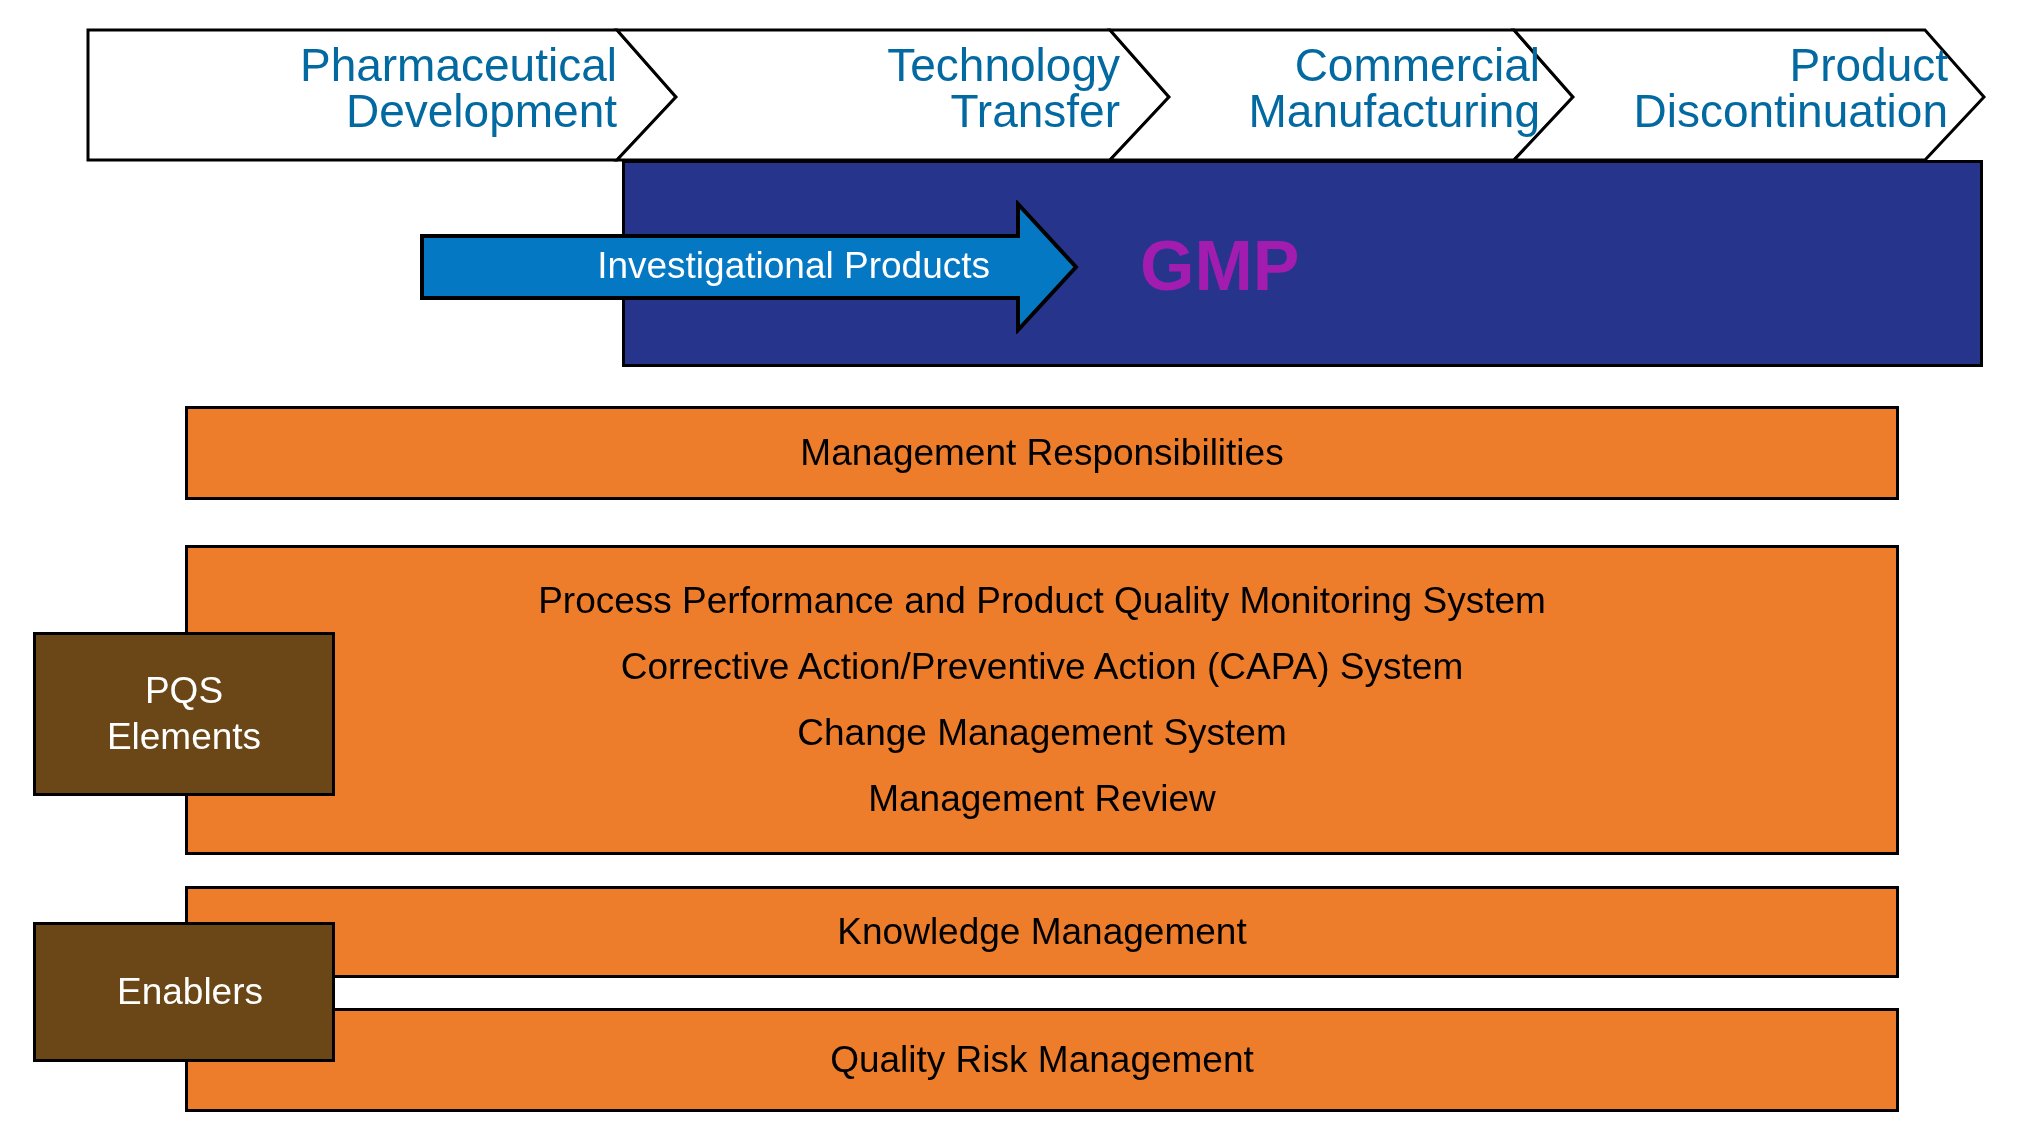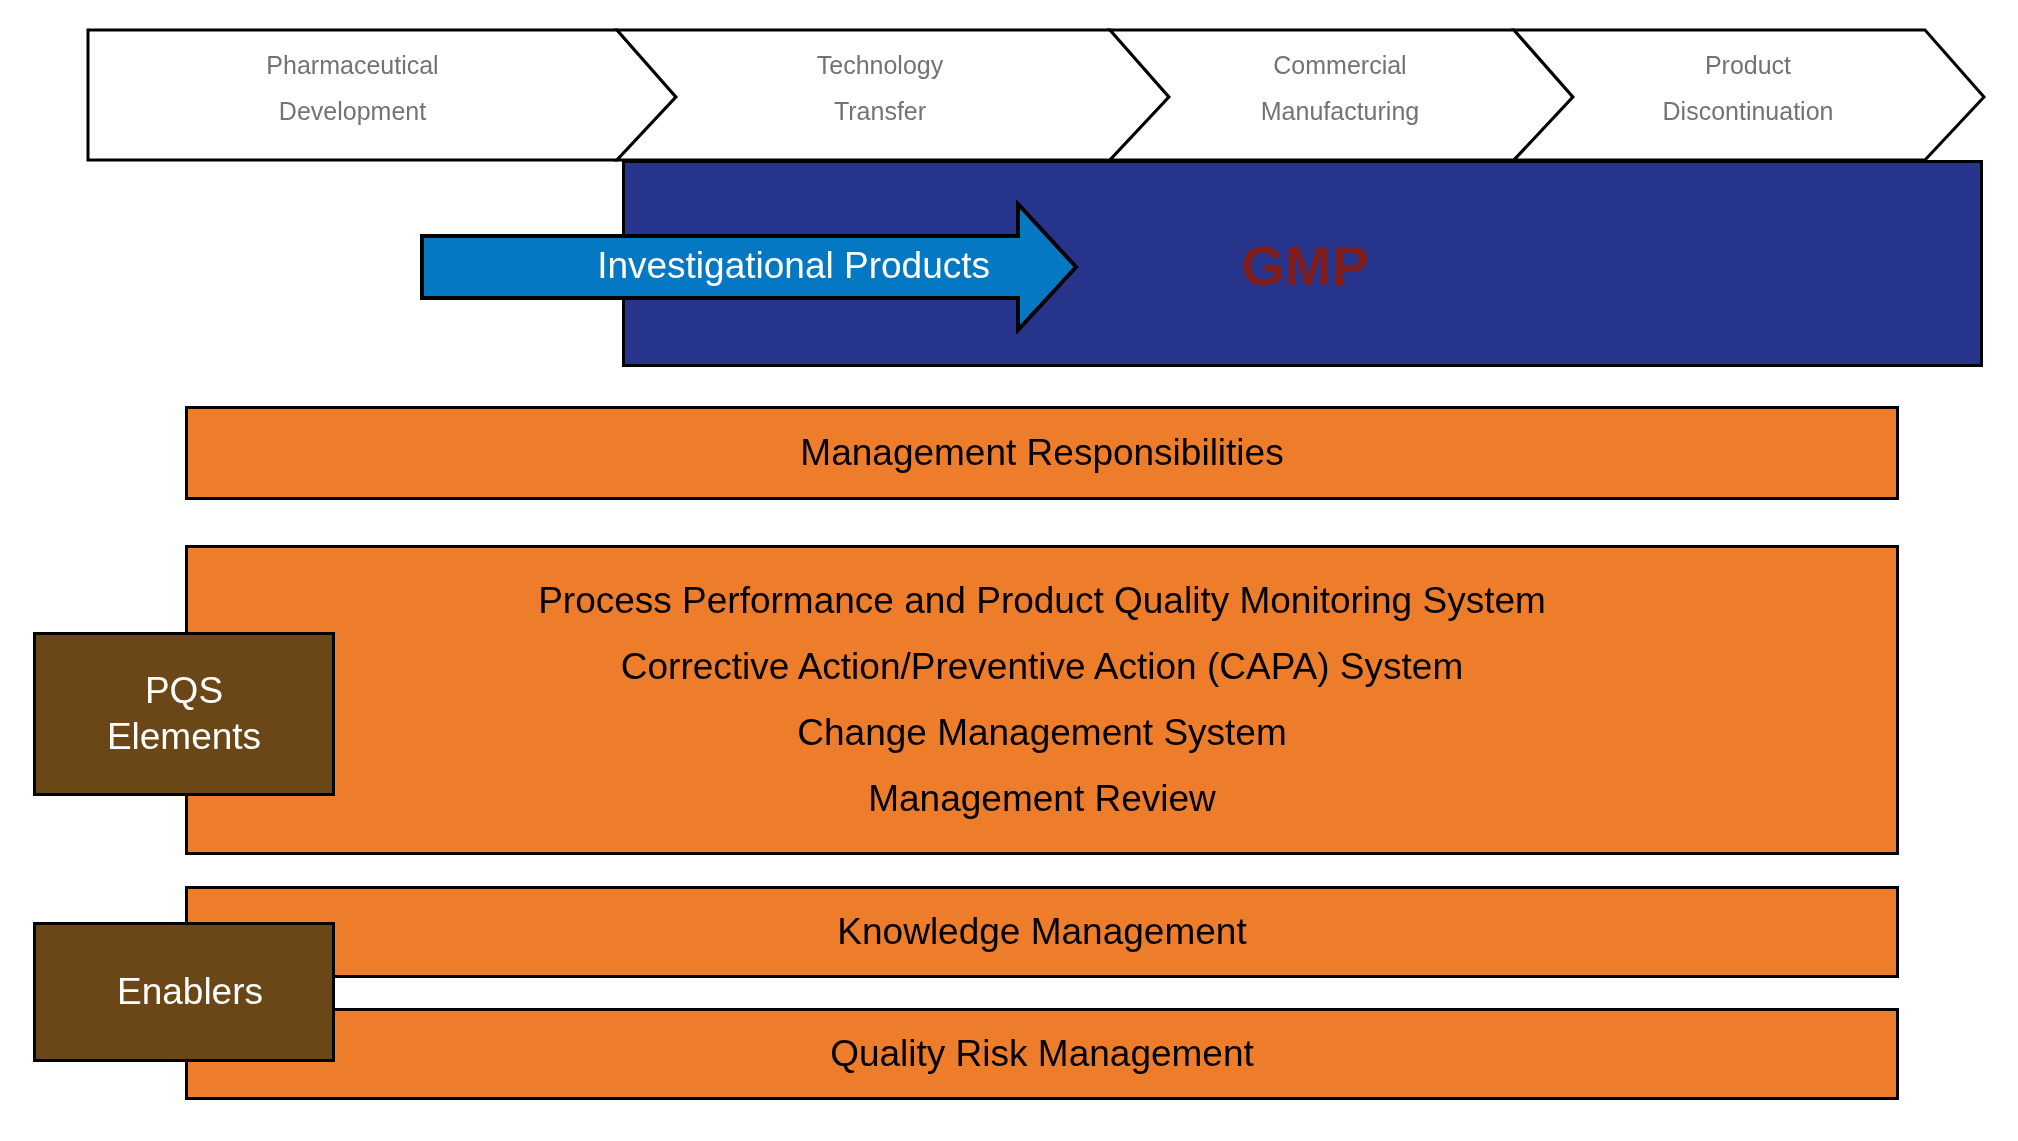--- a/index.html
+++ b/index.html
@@ -21,23 +21,23 @@
   
   #lifecycle-band {
     position: absolute;
     left: 0;
     top: 0;
     width: 2018px;
     height: 170px;
   }
   .chevron-label {
     position: absolute;
-    text-align: center;
-    color: #737373;
-    font-size: 25px;
+    text-align: right;
+    color: #0369a1;
+    font-size: 46px;
     line-height: 46px;
     font-family: "Liberation Sans", sans-serif;
     white-space: pre-line;
     pointer-events: none;
   }
 
   
   #gmp-band {
     position: absolute;
     left: 622px;
@@ -46,23 +46,22 @@
     height: 207px;
     background: #27348B;
     border: 3px solid #000000;
     box-sizing: border-box;
   }
   #gmp-label {
     position: absolute;
     left: 1140px;
     top: 224px;
     width: 330px;
-    text-align: center;
-    color: #7f1d1d;
-    font-size: 56px;
+    color: #a21caf;
+    font-size: 70px;
     font-weight: bold;
     line-height: 84px;
     font-family: "Liberation Sans", sans-serif;
   }
 
   
   #investigational-arrow {
     position: absolute;
     left: 418px;
     top: 200px;
@@ -99,21 +98,21 @@
     color: #000000;
     font-size: 37px;
     line-height: 52px;
     text-align: center;
     font-family: "Liberation Sans", sans-serif;
   }
   #bar-management-responsibilities { top: 406px; height: 94px; }
   #bar-pqs-elements { top: 545px; height: 310px; }
   #bar-pqs-elements .bar-line { line-height: 66px; }
   #bar-knowledge-management { top: 886px; height: 92px; }
-  #bar-quality-risk-management { top: 1008px; height: 92px; }
+  #bar-quality-risk-management { top: 1008px; height: 104px; }
 
   
   .brown-box {
     position: absolute;
     left: 33px;
     width: 302px;
     background: #6B4616;
     border: 3px solid #000000;
     box-sizing: border-box;
     display: flex;

